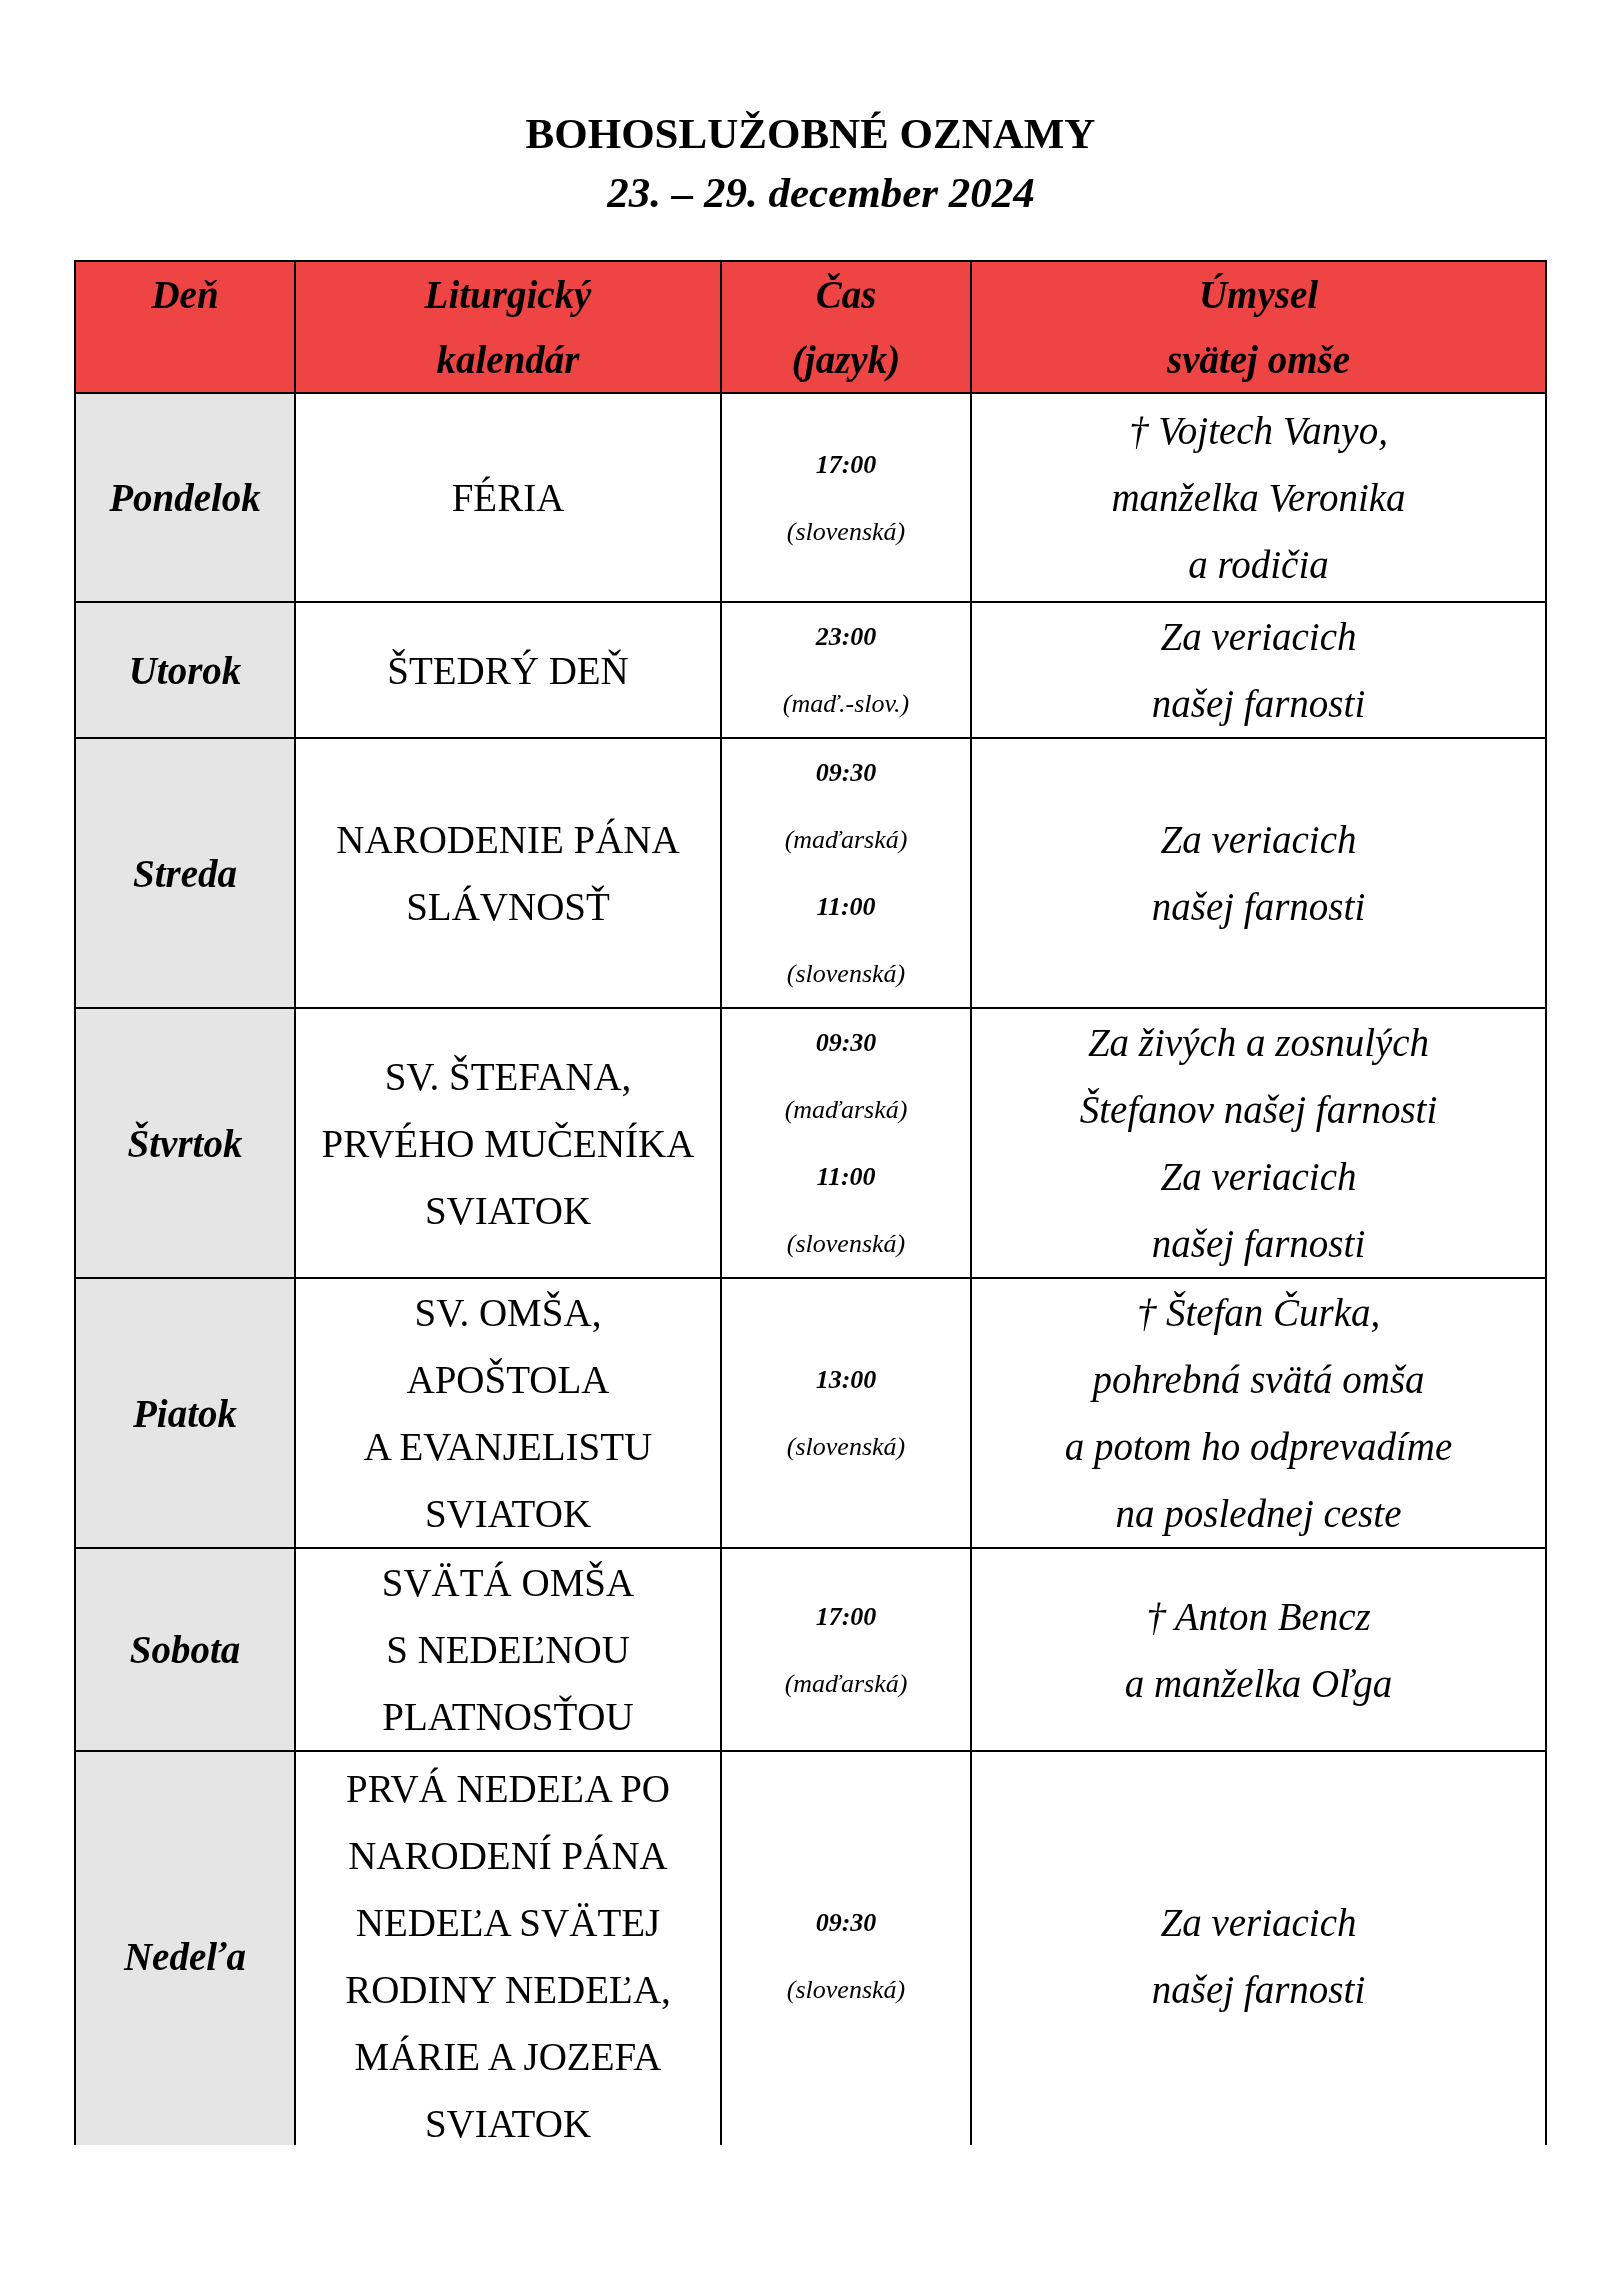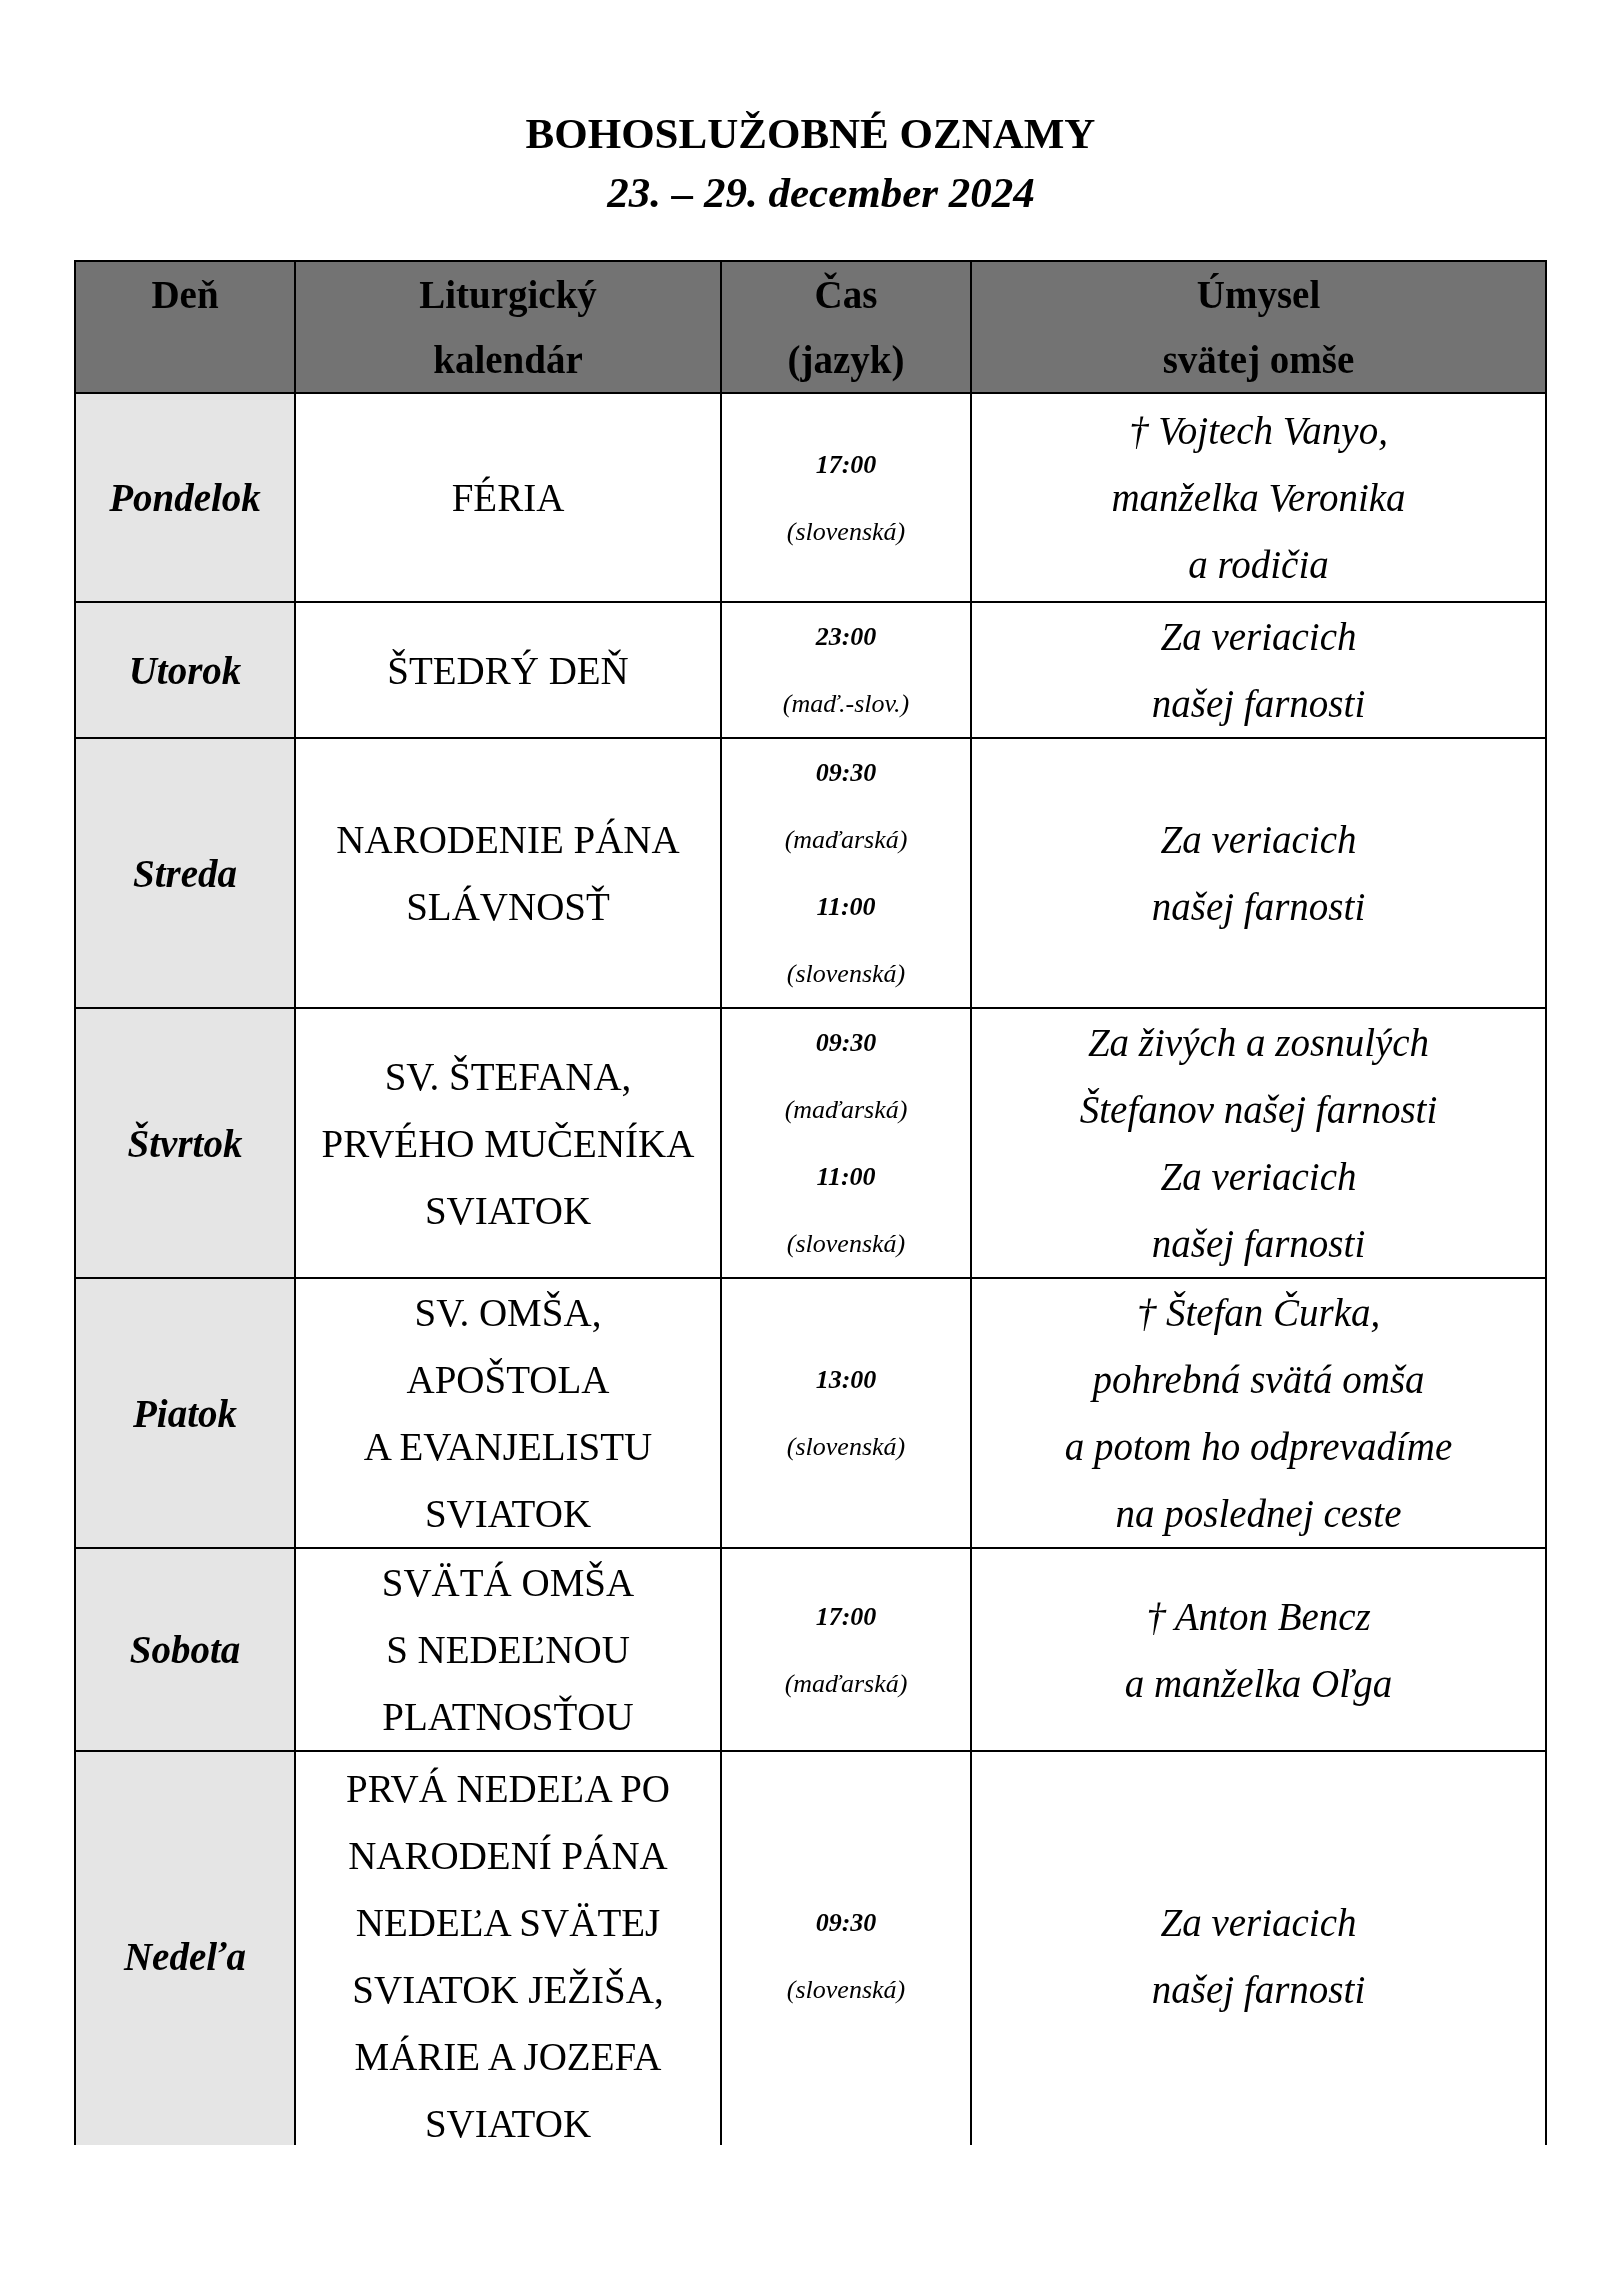--- a/index.html
+++ b/index.html
@@ -39,23 +39,24 @@
   tr.hdr    { height: 129px; }
   tr.r-mon  { height: 209px; }
   tr.r-tue  { height: 129px; }
   tr.r-wed  { height: 258px; }
   tr.r-thu  { height: 263px; }
   tr.r-fri  { height: 268px; }
   tr.r-sat  { height: 197px; }
   tr.r-sun  { height: 410px; }
 
   th.head-cell {
-    background: #737373;
+    background: #ef4444;
     vertical-align: top;
     font-weight: bold;
+    font-style: italic;
     font-size: 39px;
     line-height: 65px;
   }
   td.day-cell {
     background: #e5e5e5;
     vertical-align: middle;
     font-weight: bold;
     font-style: italic;
     font-size: 39px;
     line-height: 67px;
@@ -224,21 +225,21 @@
         <div class="line">a manželka Oľga</div>
       </td>
     </tr>
 
     <tr class="r-sun">
       <td class="day-cell">Nedeľa</td>
       <td class="cal-cell">
         <div class="line">PRVÁ NEDEĽA PO</div>
         <div class="line">NARODENÍ PÁNA</div>
         <div class="line">NEDEĽA SVÄTEJ</div>
-        <div class="line">SVIATOK JEŽIŠA,</div>
+        <div class="line">RODINY NEDEĽA,</div>
         <div class="line">MÁRIE A JOZEFA</div>
         <div class="line">SVIATOK</div>
       </td>
       <td class="time-cell">
         <div class="line time-val">09:30</div>
         <div class="line time-lang">(slovenská)</div>
       </td>
       <td class="int-cell">
         <div class="line">Za veriacich</div>
         <div class="line">našej farnosti</div>

